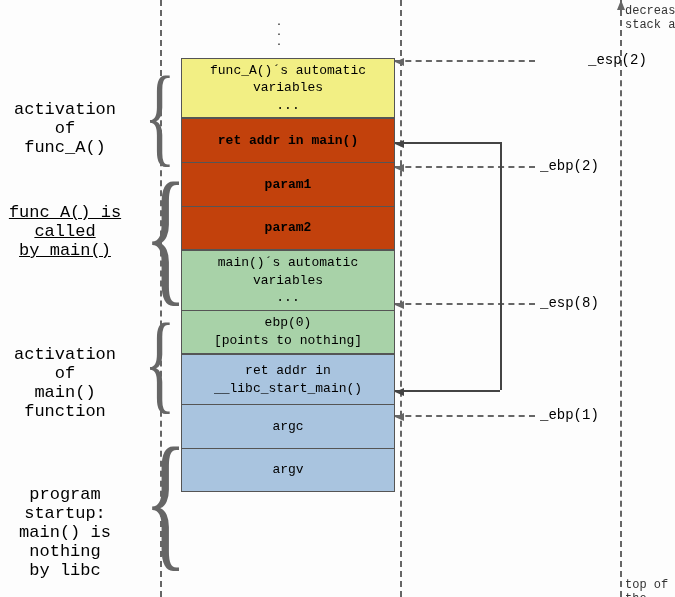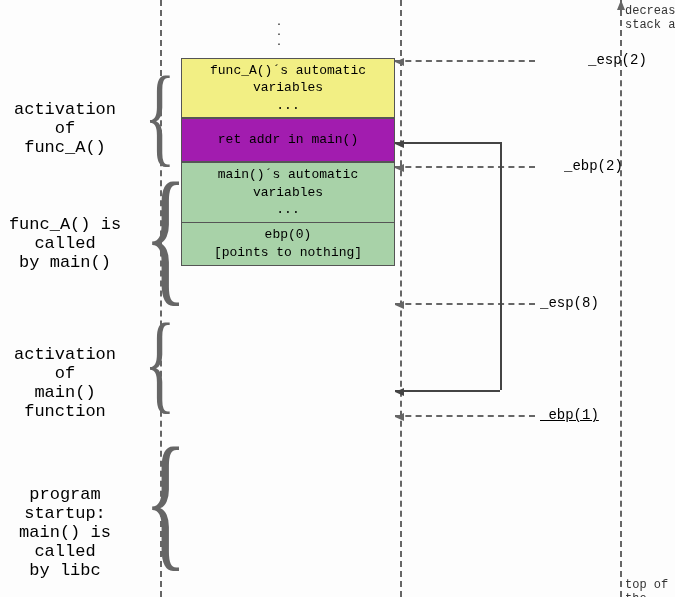--- a/index.html
+++ b/index.html
@@ -41,21 +41,21 @@
     align-items: center;
     justify-content: center;
     text-align: center;
     box-sizing: border-box;
     padding: 4px 6px;
     line-height: 1.35;
     margin-left: 16px;
   }
   .cell:last-child { border-bottom: 1px solid #555; }
   .group-yellow .cell { background: #f2ef84; }
-  .group-olive  .cell { background: #a21caf; }
+  .group-olive  .cell { background: #c2410c; font-weight: bold; }
   .group-green  .cell { background: #a8d2a8; }
   .group-blue   .cell { background: #a9c4df; }
   .labels-left {
     position: absolute;
     left: 0;
     width: 130px;
     text-align: center;
     font-size: 17px;
   }
   
@@ -168,57 +168,65 @@
     </div>
 
     <div class="group-yellow">
       <div class="cell" style="height:60px; white-space:pre-line;">func_A()´s automatic
 variables
 ...</div>
     </div>
 
     <div class="group-olive">
       <div class="cell">ret addr in main()</div>
+      <div class="cell">param1</div>
+      <div class="cell">param2</div>
     </div>
 
     <div class="group-green">
       <div class="cell" style="height:60px; white-space:pre-line;">main()´s automatic
 variables
 ...</div>
       <div class="cell" style="height:33px; white-space:pre-line;">ebp(0)
 [points to nothing]</div>
     </div>
 
+    <div class="group-blue">
+      <div class="cell" style="height:50px; white-space:pre-line;">ret addr in
+__libc_start_main()</div>
+      <div class="cell">argc</div>
+      <div class="cell">argv</div>
+    </div>
   </div>
 
   <div class="labels-left" style="top:100px; white-space:pre-line;">activation of
 func_A()</div>
-  <div class="labels-left" style="top:215px; white-space:pre-line;">func_A() is
+  <div class="labels-left" style="top:203px; white-space:pre-line;text-decoration:underline;">func_A() is
 called
 by main()</div>
   <div class="labels-left" style="top:345px; white-space:pre-line;">activation of
 main() function</div>
   <div class="labels-left" style="top:485px; white-space:pre-line;">program startup:
-main() is called
+main() is nothing
 by libc</div>
 
   <div class="brace" style="top:115px;">{</div>
   <div class="brace brace-lg" style="top:235px;">{</div>
   <div class="brace" style="top:362px;">{</div>
   <div class="brace brace-lg" style="top:500px;">{</div>
 
   <div class="ptr" style="top:60px; left:395px; width:140px;"></div>
   <div class="tag" style="top:52px; left:540px;margin-left:48px;">_esp(2)</div>
 
   <div class="ptr" style="top:166px; left:395px; width:140px;"></div>
-  <div class="tag" style="top:158px; left:540px;margin-left:24px;">_ebp(2)</div>
+  <div class="tag" style="top:158px; left:540px;">_ebp(2)</div>
 
   <div class="ptr" style="top:303px; left:395px; width:140px;"></div>
   <div class="tag" style="top:295px; left:540px;">_esp(8)</div>
 
   <div class="ptr" style="top:415px; left:395px; width:140px;"></div>
-  <div class="tag" style="top:407px; left:540px;text-decoration:underline;">_ebp(1)</div>
+  <div class="tag" style="top:407px; left:540px;">_ebp(1)</div>
 
   <div class="solid-h" style="top:142px; left:395px; width:105px;"></div>
   <div class="solid-v" style="top:142px; left:500px; height:248px;"></div>
   <div class="solid-h" style="top:390px; left:395px; width:105px;"></div>
 
 </div>
 
 </body></html>

